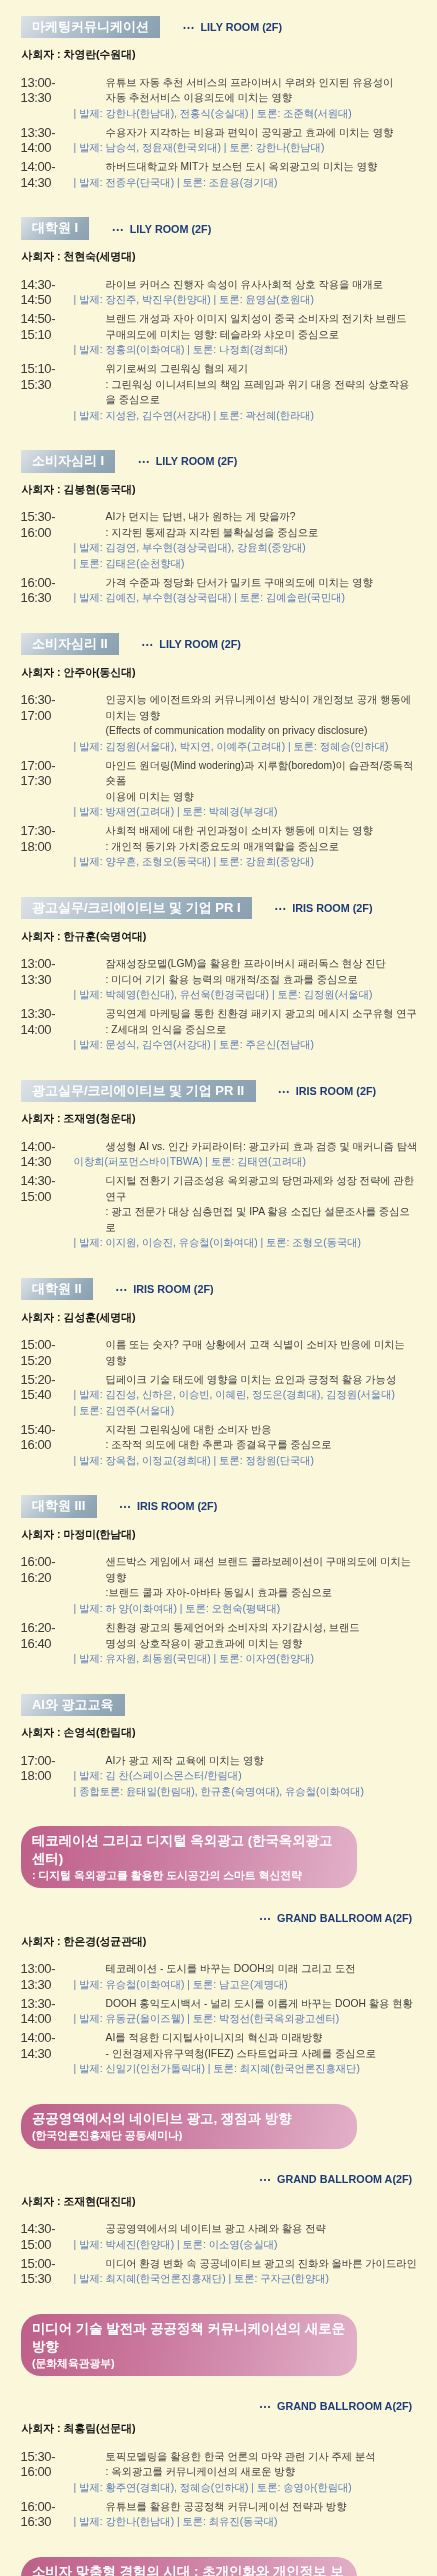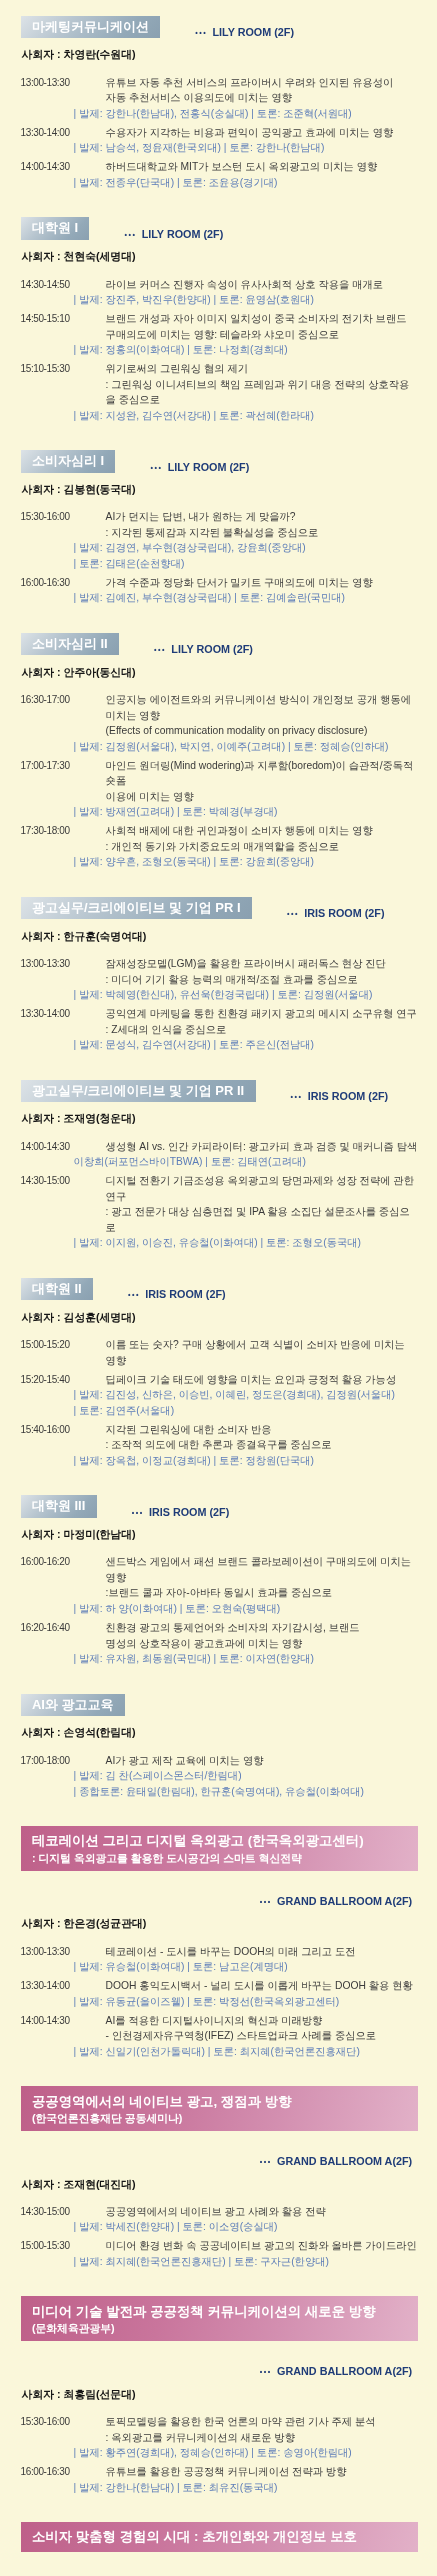--- a/index.html
+++ b/index.html
@@ -6,41 +6,41 @@
   body{
     width:438px;
     background:#faf7da;
     font-family:"Liberation Sans","DejaVu Sans",sans-serif;
     color:#3a3a3a;
   }
   .page{padding:15.5px 20.6px 0 20.6px;}
   .sec{margin-top:27px;}
   .sec:first-child{margin-top:0;}
   
-  .headrow{display:flex;align-items:flex-end;gap:35px;}
+  .headrow{display:flex;align-items:center;gap:23px;}
   .badge{box-sizing:border-box;}
   .badge-blue{
     display:inline-block;
     background:linear-gradient(135deg,#dde3e7 0%,#b7c5cf 35%,#93a9b8 75%,#8aa0b0 100%);
     color:#ffffff;font-weight:bold;font-size:13px;line-height:1.1;
     padding:4.1px 11.3px;white-space:nowrap;
   }
   .badge-pink{
     background:linear-gradient(100deg,#be6089 0%,#c9759c 35%,#d38fb0 65%,#e2b1c8 100%);
-    color:#ffffff;padding:6.2px 11.3px;width:397px;
+    color:#ffffff;padding:6.2px 11.3px;width:336px;border-radius:20px;
   }
   .badge-pink .b1{font-size:13.4px;font-weight:bold;line-height:1.3;}
   .badge-pink .b2{font-size:10.8px;font-weight:bold;line-height:1.3;margin-top:1px;}
   .room{color:#1f3c78;font-weight:bold;font-size:10.8px;white-space:nowrap;}
   .dots{font-size:7.2px;letter-spacing:1.5px;margin-right:5.2px;vertical-align:1px;}
   .roomrow{text-align:right;margin-top:24px;padding-right:5.2px;}
   .mod{font-size:10.8px;font-weight:bold;color:#161616;margin:10.3px 0 7.2px 1px;}
   .sessions{margin-top:12.4px;}
   .sess{display:flex;margin-bottom:3.6px;}
-  .time{flex:none;width:53px;font-size:10px;color:#3a3a3a;letter-spacing:-0.4px;line-height:15.5px;}
+  .time{flex:none;width:53px;font-size:13px;color:#3a3a3a;letter-spacing:-0.4px;line-height:15.5px;}
   .lines{flex:1;}
   .lines div{font-size:10.3px;line-height:15.5px;}
   .lines .t{color:#3a3a3a;margin-left:32px;}
   .lines .p{color:#5b7cb8;}
 </style>
 </head>
 <body>
 
 <div class="page">
   <div id="sections">

